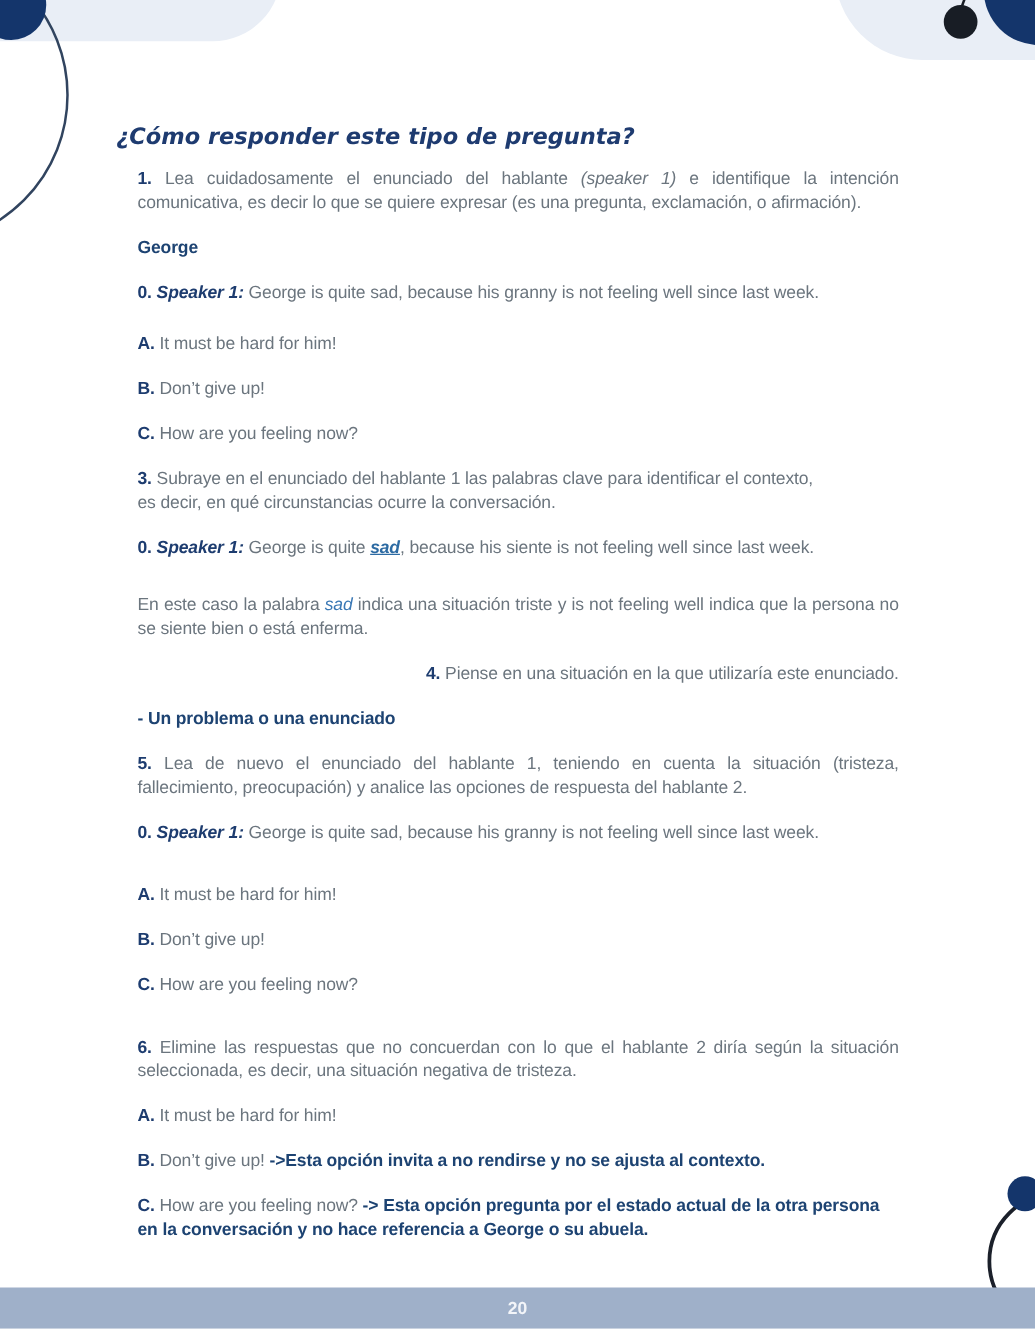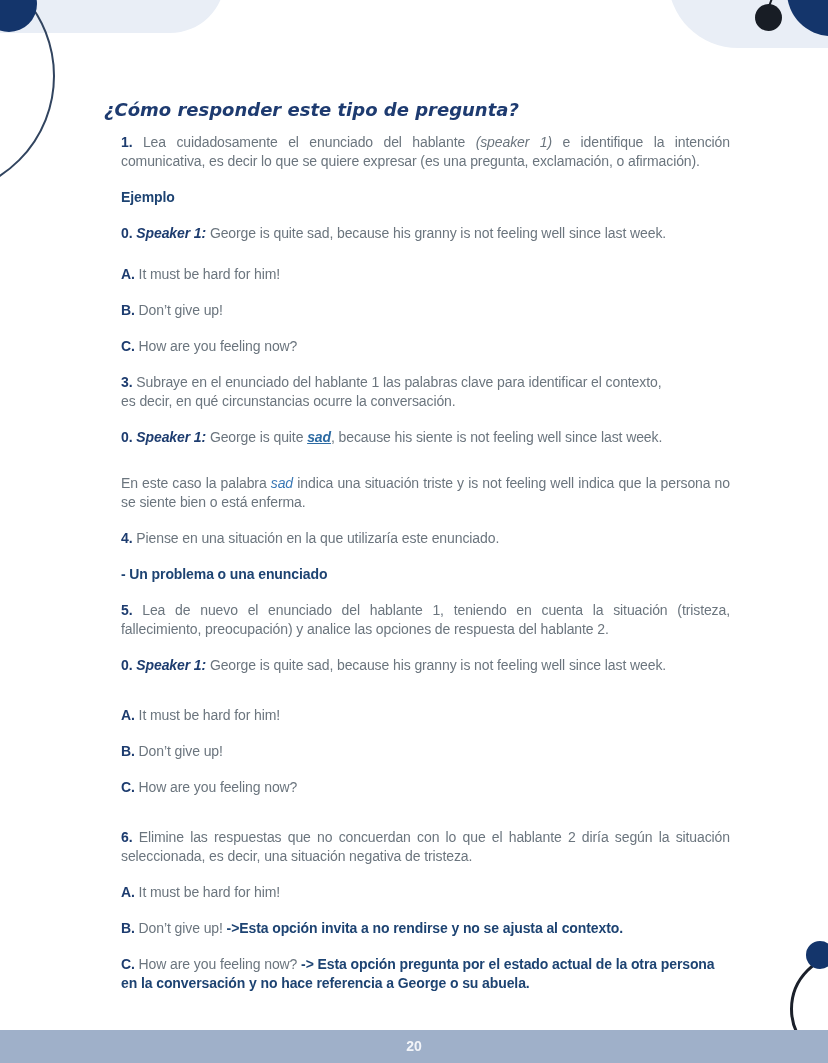--- a/index.html
+++ b/index.html
@@ -24,37 +24,37 @@
   .pin-dot{position:absolute;left:755px;top:4px;width:27px;height:27px;
     border-radius:50%;background:#181d25;}
   .pin-stem{position:absolute;left:770px;top:-6px;width:2px;height:14px;
     background:#181d25;transform:rotate(20deg);}
   .ring-br{position:absolute;left:790px;top:953px;width:106px;height:106px;
     border-radius:50%;border:3px solid #1b202a;background:transparent;}
   .circle-br{position:absolute;left:806px;top:941px;width:28px;height:28px;
     border-radius:50%;background:#14356b;}
 
   
-  .content{position:absolute;left:104px;top:0;width:643px;}
+  .content{position:absolute;left:93px;top:0;width:643px;}
   .title{margin:98px 0 0 0;font-size:18px;line-height:24px;
     font-style:italic;font-weight:bold;color:#1e3b70;
     font-family:"DejaVu Sans", sans-serif;}
   p{margin:17px;font-size:14px;line-height:19px;color:#6b757e;letter-spacing:-0.1px;}
   .justify{text-align:justify;}
   .num{font-weight:bold;color:#1d3c6f;}
   .bold-navy{font-weight:bold;color:#1d4372;}
   .speaker{font-weight:bold;font-style:italic;color:#1d3c6f;}
   .it{font-style:italic;}
   .key-u{font-weight:bold;font-style:italic;text-decoration:underline;color:#2d6ba3;}
   .key-i{font-style:italic;color:#3a78b5;}
 
   .mt-step1{margin-top:11px;} .mt-ej{margin-top:7px;} .mt-ex1{margin-top:9px;}
   .mt-a1{margin-top:22px;} .mt-b1{margin-top:13px;} .mt-c1{margin-top:9px;}
   .mt-s2{margin-top:29px;} .mt-s3{margin-top:12px;} .mt-ex2{margin-top:10px;}
-  .mt-note{margin-top:27px;} .mt-s4{margin-top:8px;} .mt-ans{margin-top:3px;}
+  .mt-note{margin-top:27px;} .mt-s4{margin-top:8px;text-align:right;} .mt-ans{margin-top:3px;}
   .mt-s5{margin-top:11px;} .mt-ex3{margin-top:13px;}
   .mt-a2{margin-top:31px;} .mt-b2{margin-top:13px;} .mt-c2{margin-top:9px;}
   .mt-s6{margin-top:31px;}
   .mt-a3{margin-top:6px;} .mt-b3{margin-top:13px;} .mt-c3{margin-top:9px;}
 
   
   .footer-bar{position:absolute;left:0;top:1030px;width:828px;height:33px;
     background:#9fb0c9;text-align:center;}
   .page-number{display:inline-block;line-height:33px;font-size:14px;
     font-weight:bold;color:#f3f5f9;}
@@ -73,21 +73,21 @@
   <div class="pin-dot"></div>
   <div class="ring-br"></div>
   <div class="circle-br"></div>
 
   <div class="content">
 
     <h1 class="title">¿Cómo responder este tipo de pregunta?</h1>
 
     <p class="justify mt-step1"><span class="num">1. </span><span>Lea cuidadosamente el enunciado del hablante </span><span class="it">(speaker 1)</span><span> e identifique la intención comunicativa, es decir lo que se quiere expresar (es una pregunta, exclamación, o afirmación).</span></p>
 
-    <p class="mt-ej"><span class="bold-navy">Ejemplo</span></p>
+    <p class="mt-ej"><span class="bold-navy">George</span></p>
 
     <p class="mt-ex1"><span class="num">0. </span><span class="speaker">Speaker 1:</span><span> George is quite sad, because his granny is not feeling well since last week.</span></p>
 
     <p class="mt-a1"><span class="num">A. </span><span>It must be hard for him!</span></p>
     <p class="mt-b1"><span class="num">B. </span><span>Don’t give up!</span></p>
     <p class="mt-c1"><span class="num">C. </span><span>How are you feeling now?</span></p>
 
 
     <p class="mt-s3"><span class="num">3. </span><span>Subraye en el enunciado del hablante 1 las palabras clave para identificar el contexto,</span><br><span>es decir, en qué circunstancias ocurre la conversación.</span></p>
 

